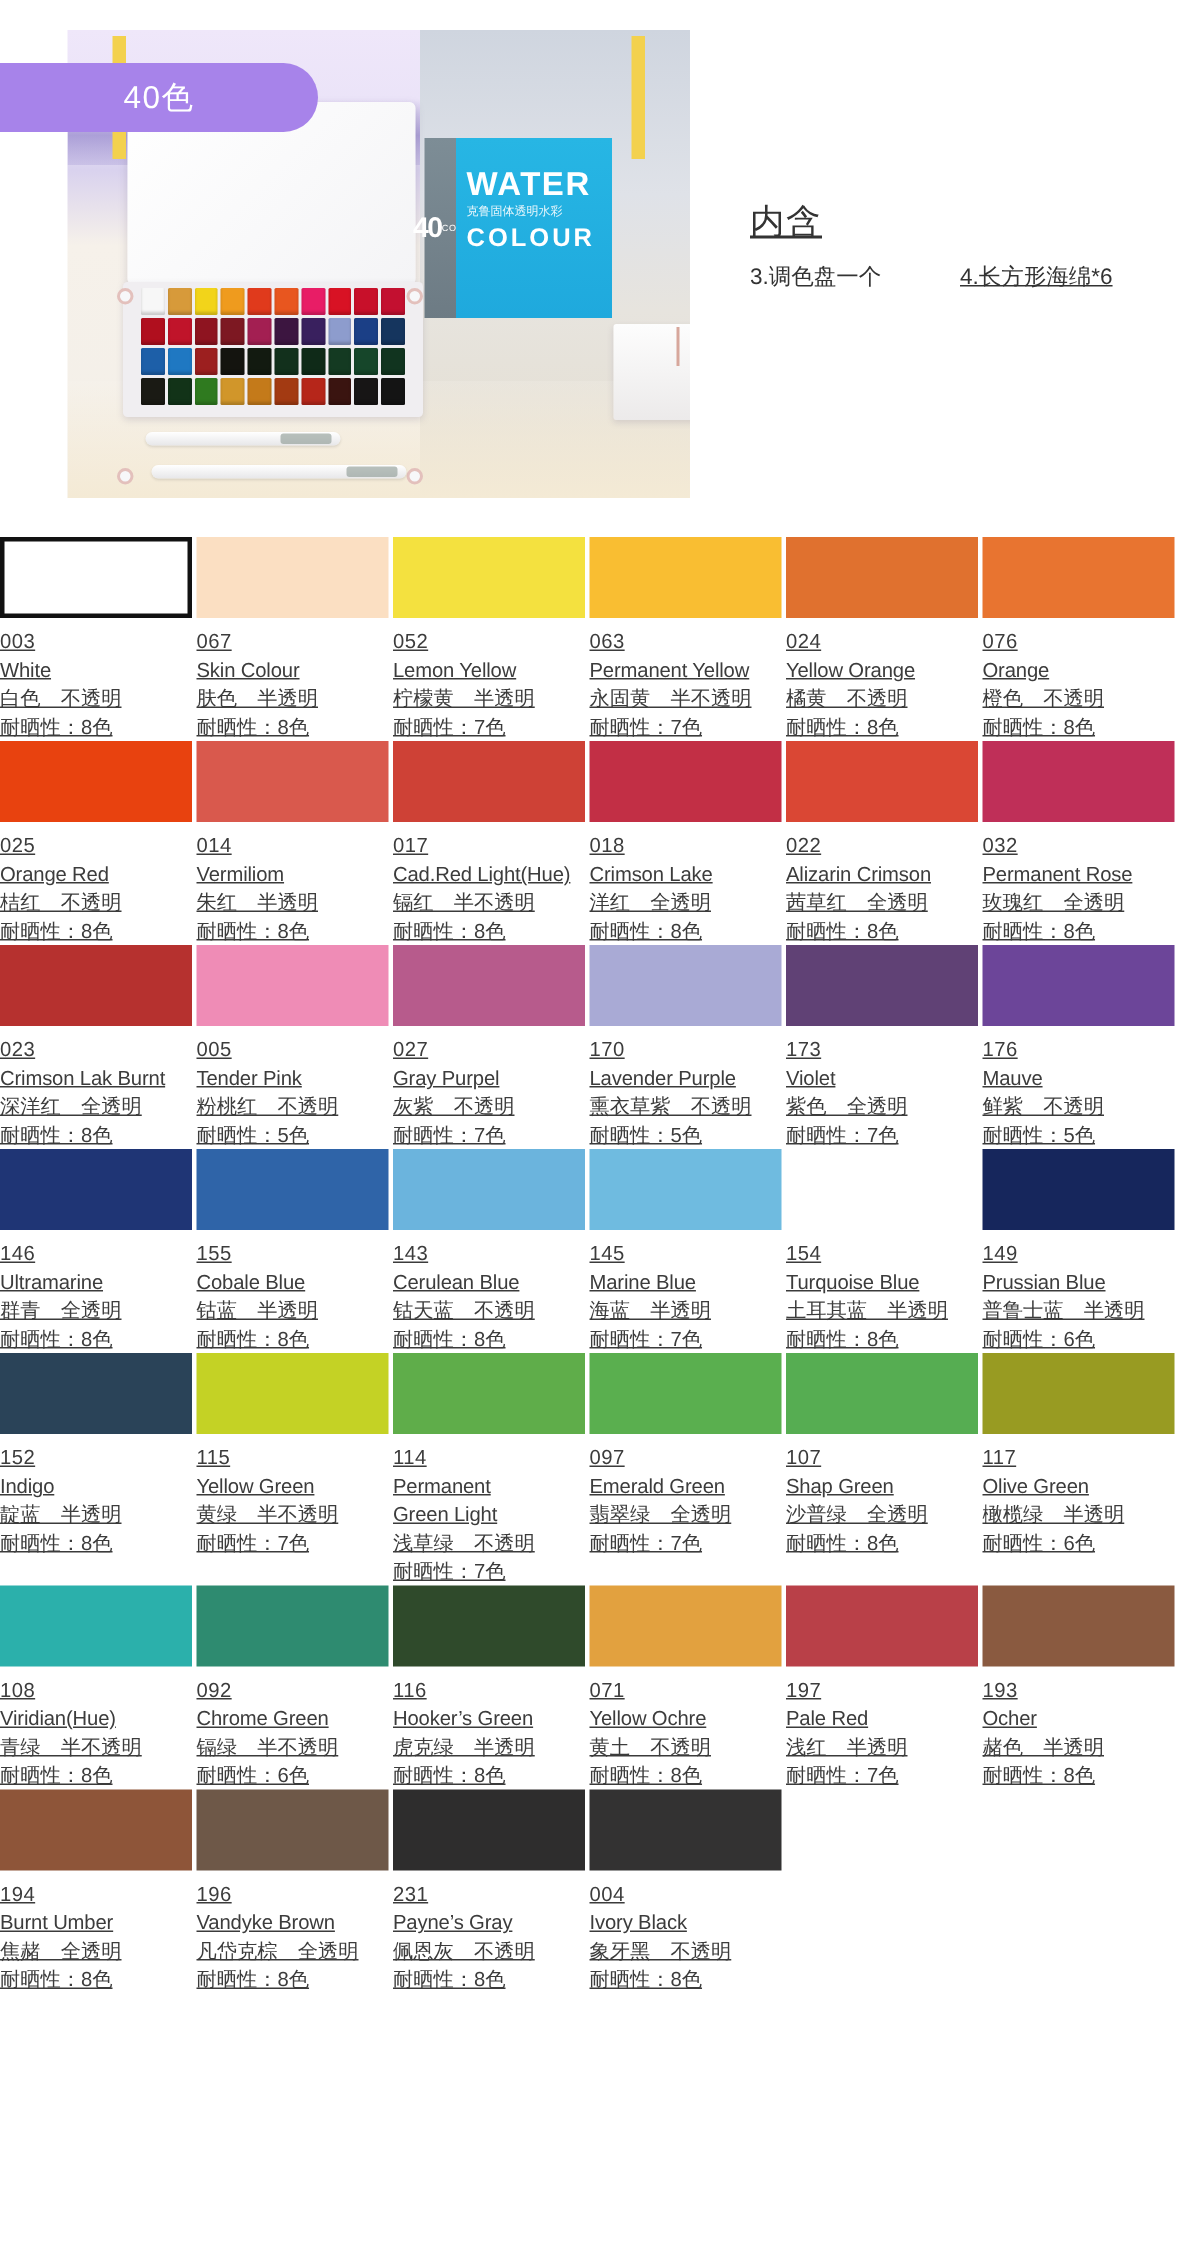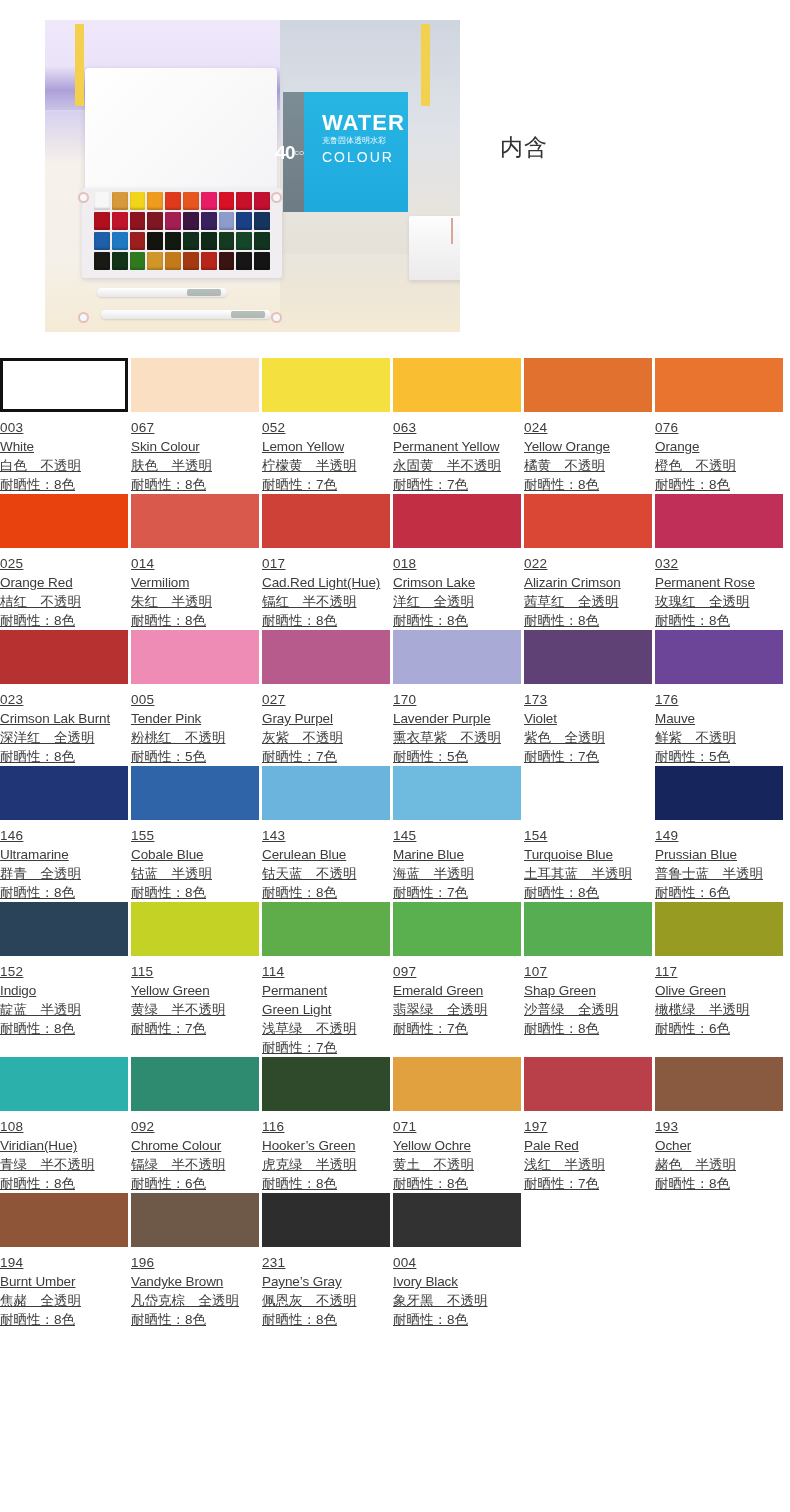--- a/index.html
+++ b/index.html
@@ -82,25 +82,25 @@
     display: flex; flex-direction: row;
     align-items: center; justify-content: center;
     line-height: 1;
     padding-left: 16px;
   }
   .prodbox .spine .n40 { font-size: 19px; font-weight: bold; letter-spacing: -1px; }
   .prodbox .spine .cl { font-size: 6px; letter-spacing: .5px; margin-top: 2px; }
   .prodbox .face {
     flex: 1; height: 100%;
     background: linear-gradient(to bottom,#27b6e4,#1fa9dd);
-    color: #fff; padding: 20px 0 0 18px;
+    color: #fff; padding: 20px 0 0 7px;
   }
   .prodbox .face .w1 { font-size: 22px; font-weight: bold; letter-spacing: 1px; line-height: 1; }
   .prodbox .face .cn { font-size: 8px; opacity: .9; margin-top: 1px; }
-  .prodbox .face .w2 { font-size: 14px; letter-spacing: 2px; margin-top: 4px; line-height: 1; }
+  .prodbox .face .w2 { font-size: 17px; letter-spacing: 2px; margin-top: 4px; line-height: 1; font-weight: bold; }
   
   .mixtray {
     position: absolute; left: 364px; top: 196px; width: 128px; height: 64px;
     background: linear-gradient(to bottom,#fdfdfd,#eceaea);
     border-radius: 2px;
     box-shadow: 0 2px 4px rgba(120,110,140,0.2);
   }
   .mixtray i {
     position: absolute; width: 2px; height: 26px; background: #d7a79c; top: 2px;
   }
@@ -128,20 +128,21 @@
     align-items: center;
     justify-content: center;
     letter-spacing: 1px;
   }
 
   .hero-text {
     position: absolute;
     left: 500px; top: 132px;
     width: 285px;
     color: #333;
+    text-decoration: underline;
   }
   .hero-text .ht-title {
     font-size: 23px;
     letter-spacing: 1px;
     margin-bottom: 12px;
   }
   .hero-text .ht-row {
     font-size: 15px;
     margin-bottom: 13px;
     white-space: nowrap;
@@ -259,23 +260,27 @@
     </div>
 
     <div class="brush b1">
         <span class="tip"></span>
       </div>
     <div class="brush b2">
         <span class="tip"></span>
       </div>
   </div>
 
+  <div class="badge">40色</div>
 
   <div class="hero-text">
     <div class="ht-title">内含</div>
+    <div class="ht-row">
+      <span class="a">3.调色盘一个</span><span>4.长方形海绵*6</span>
+    </div>
   </div>
 </div>
 
 <div class="grid" id="swatch-grid">
     <div class="row">
       <div class="cell">
         <div class="sw white-sw"></div>
         <div class="meta">
           <div class="code">003</div>
           <div class="en">White</div>
@@ -561,21 +566,21 @@
           <div class="code">108</div>
           <div class="en">Viridian(Hue)</div>
           <div class="cn">青绿　半不透明</div>
           <div class="lf">耐晒性：8色</div>
         </div>
       </div>
       <div class="cell">
         <div class="sw" style="background: rgb(46, 139, 112);"></div>
         <div class="meta">
           <div class="code">092</div>
-          <div class="en">Chrome Colour</div>
+          <div class="en">Chrome Green</div>
           <div class="cn">镉绿　半不透明</div>
           <div class="lf">耐晒性：6色</div>
         </div>
       </div>
       <div class="cell">
         <div class="sw" style="background: rgb(47, 74, 43);"></div>
         <div class="meta">
           <div class="code">116</div>
           <div class="en">Hooker’s Green</div>
           <div class="cn">虎克绿　半透明</div>

